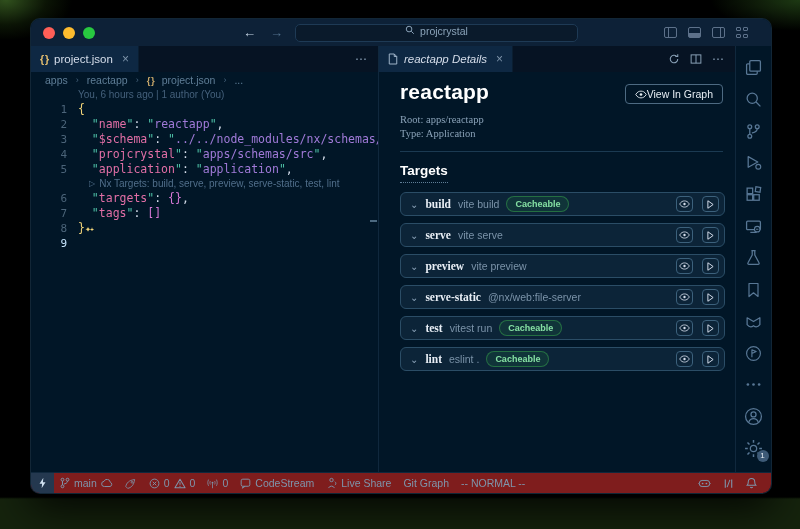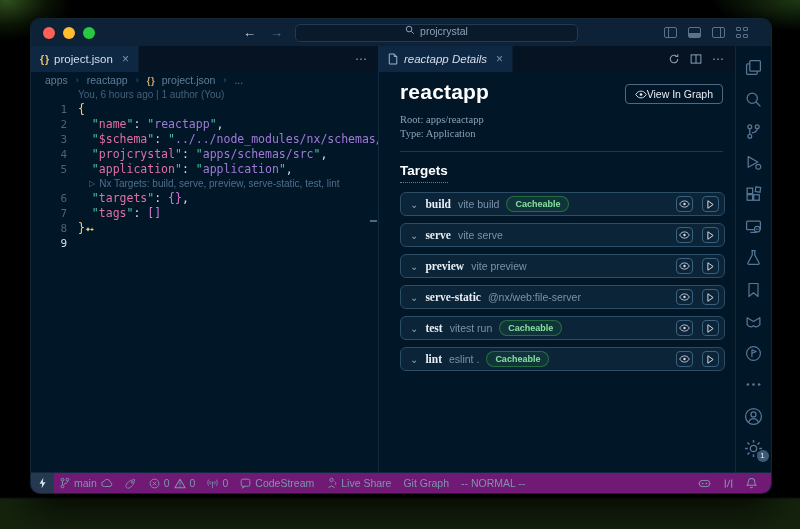--- a/index.html
+++ b/index.html
@@ -88,21 +88,21 @@
   .trow .tname{ font-size:11.5px; font-weight:bold; color:#e8eef5;font-family:Liberation Serif, serif;}
   .trow .tcmd{ font-size:10.5px; color:#7b93a9;}
   .badge{ font-size:9px; font-weight:bold; color:#85e0a3; background:rgba(46,160,67,.13); border:1px solid rgba(63,185,80,.45); border-radius:9px; padding:2px 8px 2.5px;}
   .trow .sp{ flex:1; }
   .ibtn{ width:17px; height:16px; border:1px solid #3c617c; border-radius:4px; display:flex; align-items:center; justify-content:center; color:#d6deeb; background:transparent; margin-left:2px;}
   
   .ab-icon{ width:24px; height:24px; display:flex; align-items:center; justify-content:center; margin-bottom:8px; color:#587795; position:relative;}
   .ab-spacer{ flex:1; }
   .ab-badge{ position:absolute; right:-3px; bottom:-2px; min-width:12px; height:12px; border-radius:7px; background:#3d5a77; color:#e6edf3; font-size:8px; display:flex; align-items:center; justify-content:center; padding:0 2px; font-family:"Liberation Sans",sans-serif;}
   
-  .statusbar{ height:21px; flex:0 0 21px; background:#701a75; border-top:1px solid #10283d; display:flex; align-items:center; font-size:10.5px; color:#7e95ab;}
+  .statusbar{ height:21px; flex:0 0 21px; background:#7f1d1d; border-top:1px solid #10283d; display:flex; align-items:center; font-size:10.5px; color:#7e95ab;}
   .sb-zap{ width:23px; height:100%; background:#24384f; display:flex; align-items:center; justify-content:center; color:#cfe0ef;}
   .sb-item{ display:flex; align-items:center; gap:4px; padding:0 6px; white-space:nowrap;}
   .sb-right{ margin-left:auto; display:flex; align-items:center; padding-right:8px;}
   svg.ic{ display:block; }
 </style>
 </head>
 <body>
 <div class="bg-deco"></div>
 
 <div class="window">

